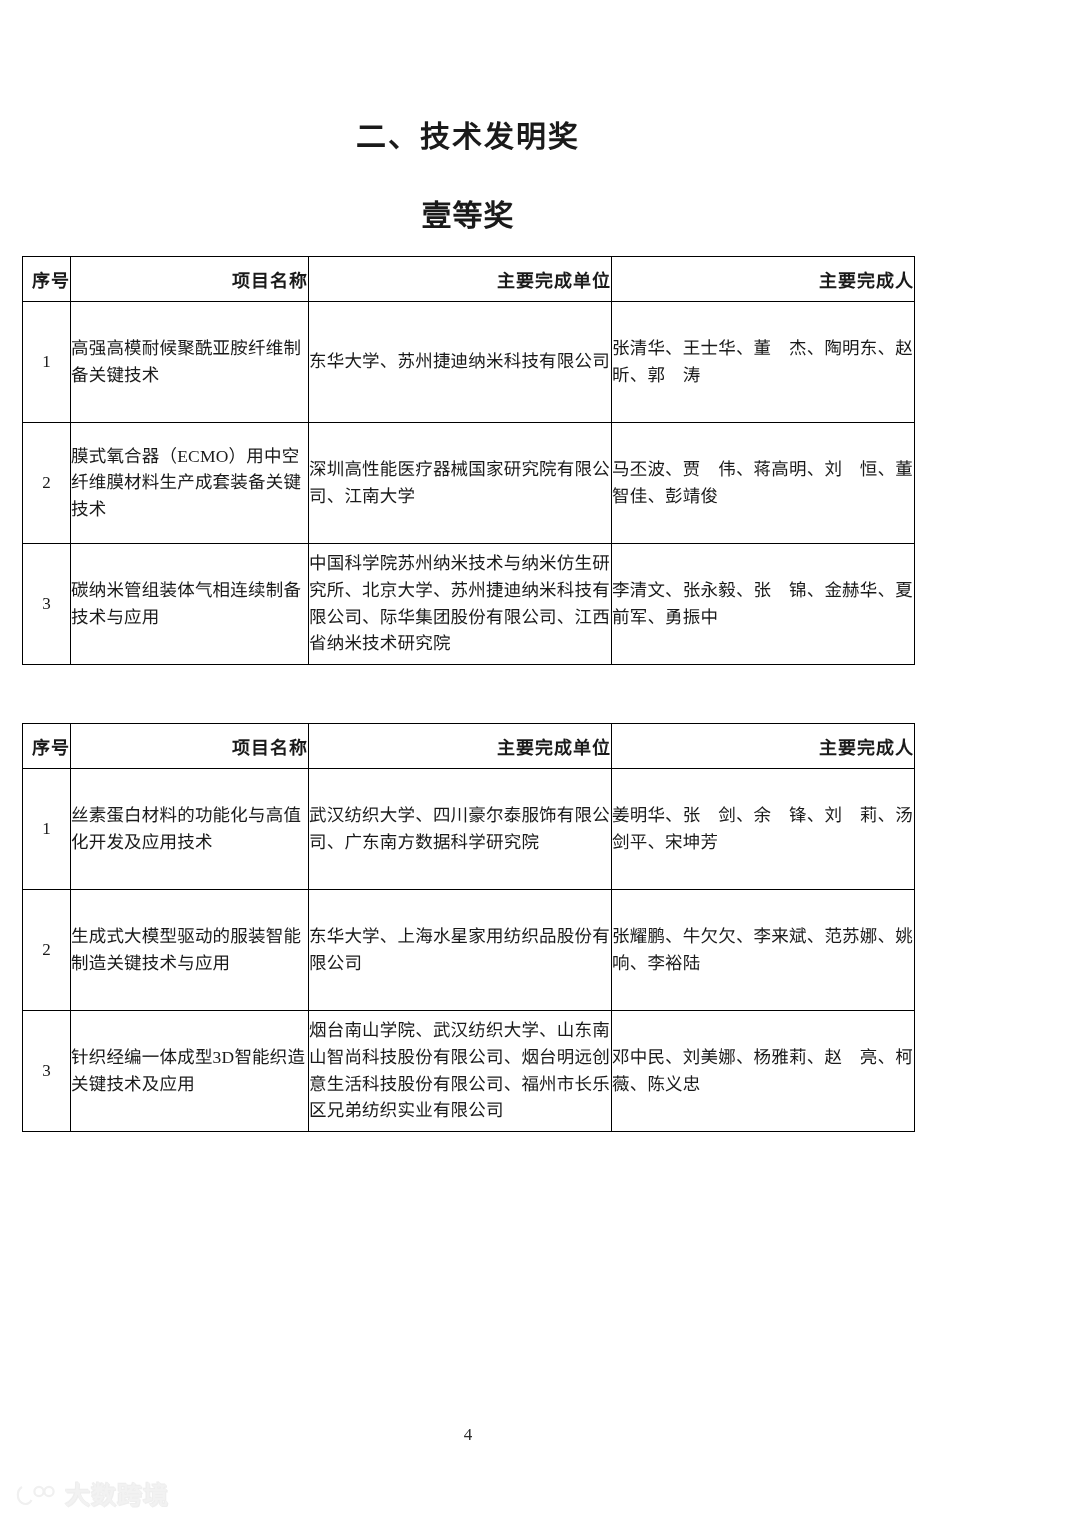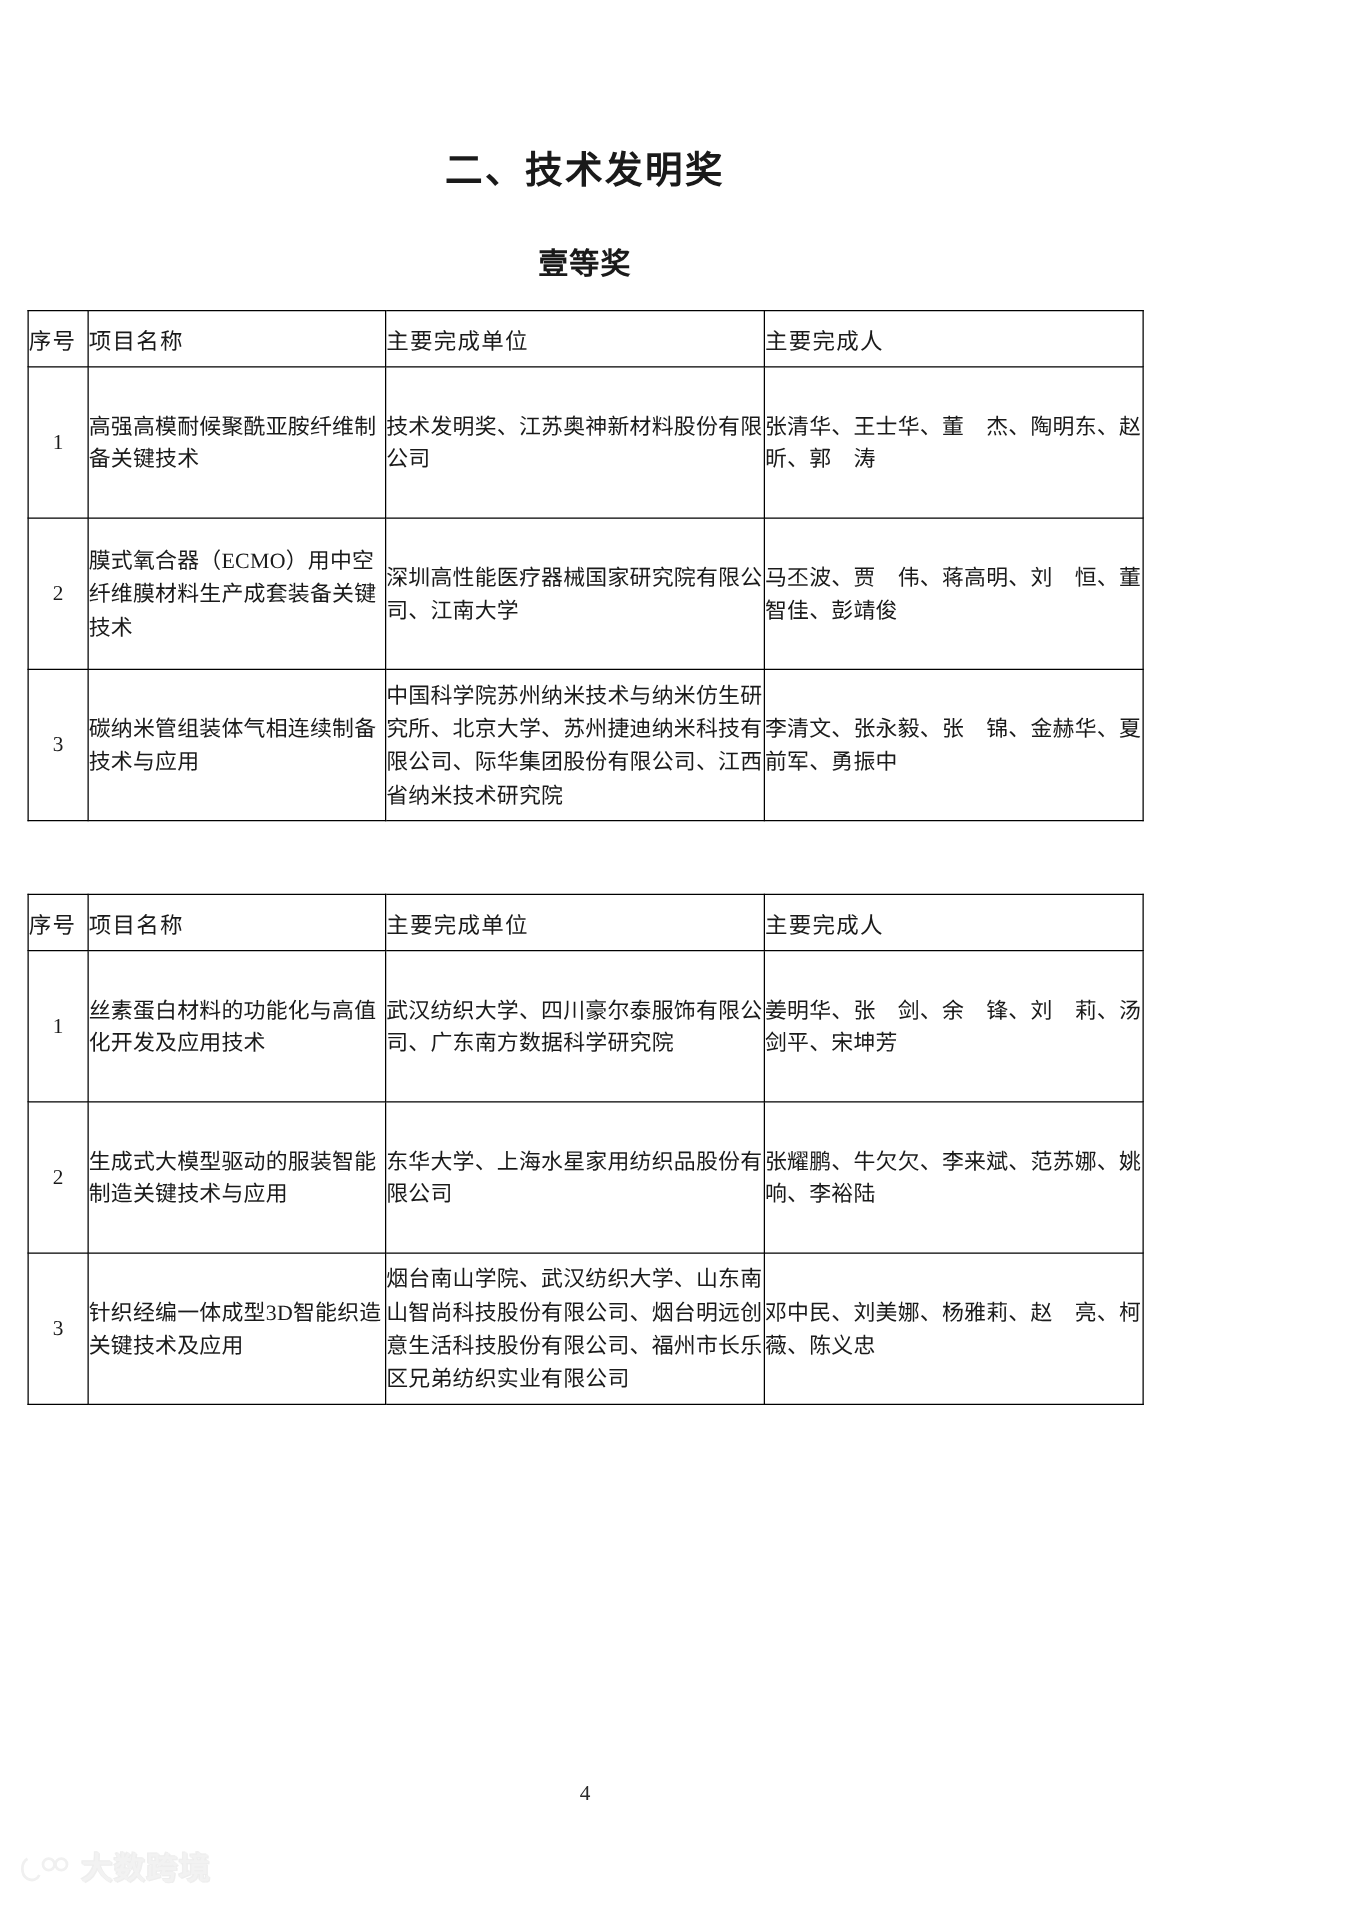--- a/index.html
+++ b/index.html
@@ -31,21 +31,21 @@
     font-size: 30px;
     font-weight: bold;
     letter-spacing: 2px;
     margin: 0;
     padding-top: 118px;
     line-height: 1.25;
   }
 
   .section-title {
     text-align: center;
-    font-size: 24px;
+    font-size: 30px;
     font-weight: bold;
     letter-spacing: 1px;
     margin: 0;
     line-height: 1.2;
   }
 
   .section-1 .section-title { padding-top: 42px; padding-bottom: 22px; }
   .section-2 .section-title { padding-top: 0; padding-bottom: 22px; }
 
   .section-2 { margin-top: 58px; }
@@ -61,22 +61,22 @@
     table-layout: fixed;
     font-size: 17.5px;
   }
   table.award-table th,
   table.award-table td {
     border: 1.6px solid #000000;
     padding: 0;
     vertical-align: middle;
   }
   table.award-table th {
-    text-align: left;
-    font-weight: normal;
+    text-align: right;
+    font-weight: bold;
     height: 44px;
     font-size: 18px;
     letter-spacing: 1px;
   }
   table.award-table td {
     height: 120px;
   }
 
   .col-no    { width: 48px; }
   .col-name  { width: 238px; }
@@ -162,21 +162,21 @@
             <th>序号</th>
             <th>项目名称</th>
             <th>主要完成单位</th>
             <th>主要完成人</th>
           </tr>
         </thead>
         <tbody>
           <tr>
             <td class="cell-no">1</td>
             <td class="cell-text name">高强高模耐候聚酰亚胺纤维制备关键技术</td>
-            <td class="cell-text unit">技术发明奖、江苏奥神新材料股份有限公司</td>
+            <td class="cell-text unit">东华大学、苏州捷迪纳米科技有限公司</td>
             <td class="cell-text ppl">张清华、王士华、董　杰、陶明东、赵　昕、郭　涛</td>
           </tr>
           <tr>
             <td class="cell-no">2</td>
             <td class="cell-text name">膜式氧合器（ECMO）用中空纤维膜材料生产成套装备关键技术</td>
             <td class="cell-text unit">深圳高性能医疗器械国家研究院有限公司、江南大学</td>
             <td class="cell-text ppl">马丕波、贾　伟、蒋高明、刘　恒、董智佳、彭靖俊</td>
           </tr>
           <tr>
             <td class="cell-no">3</td>

